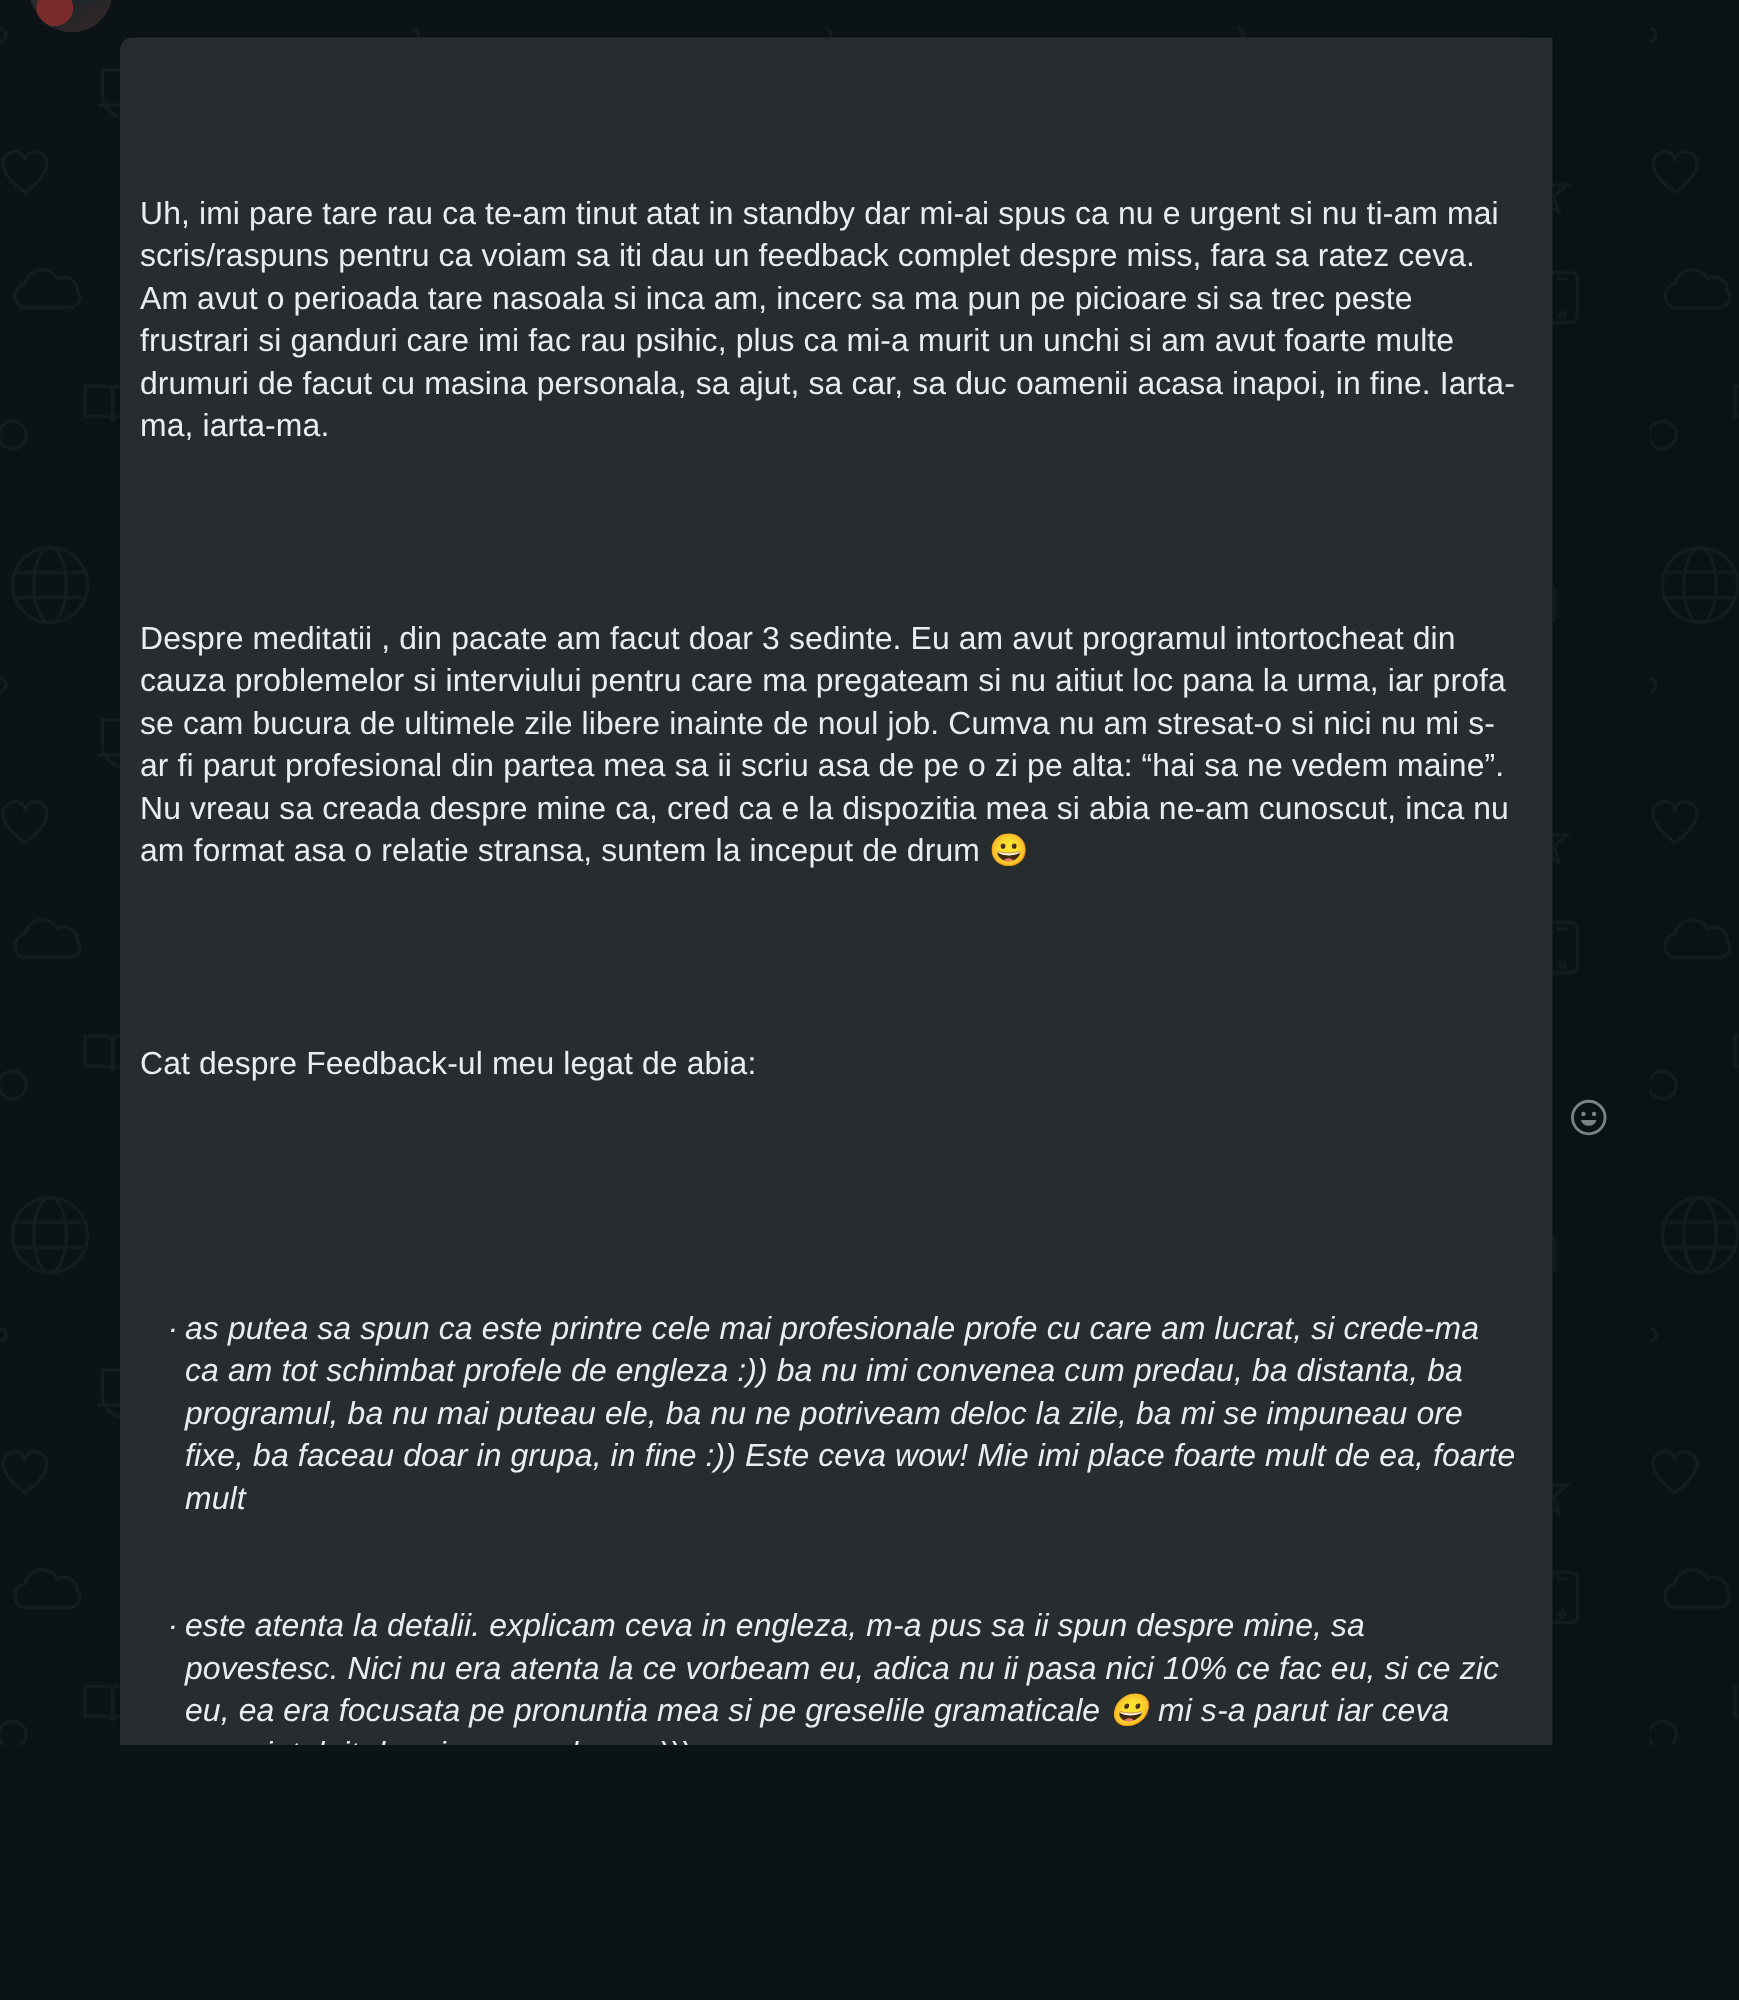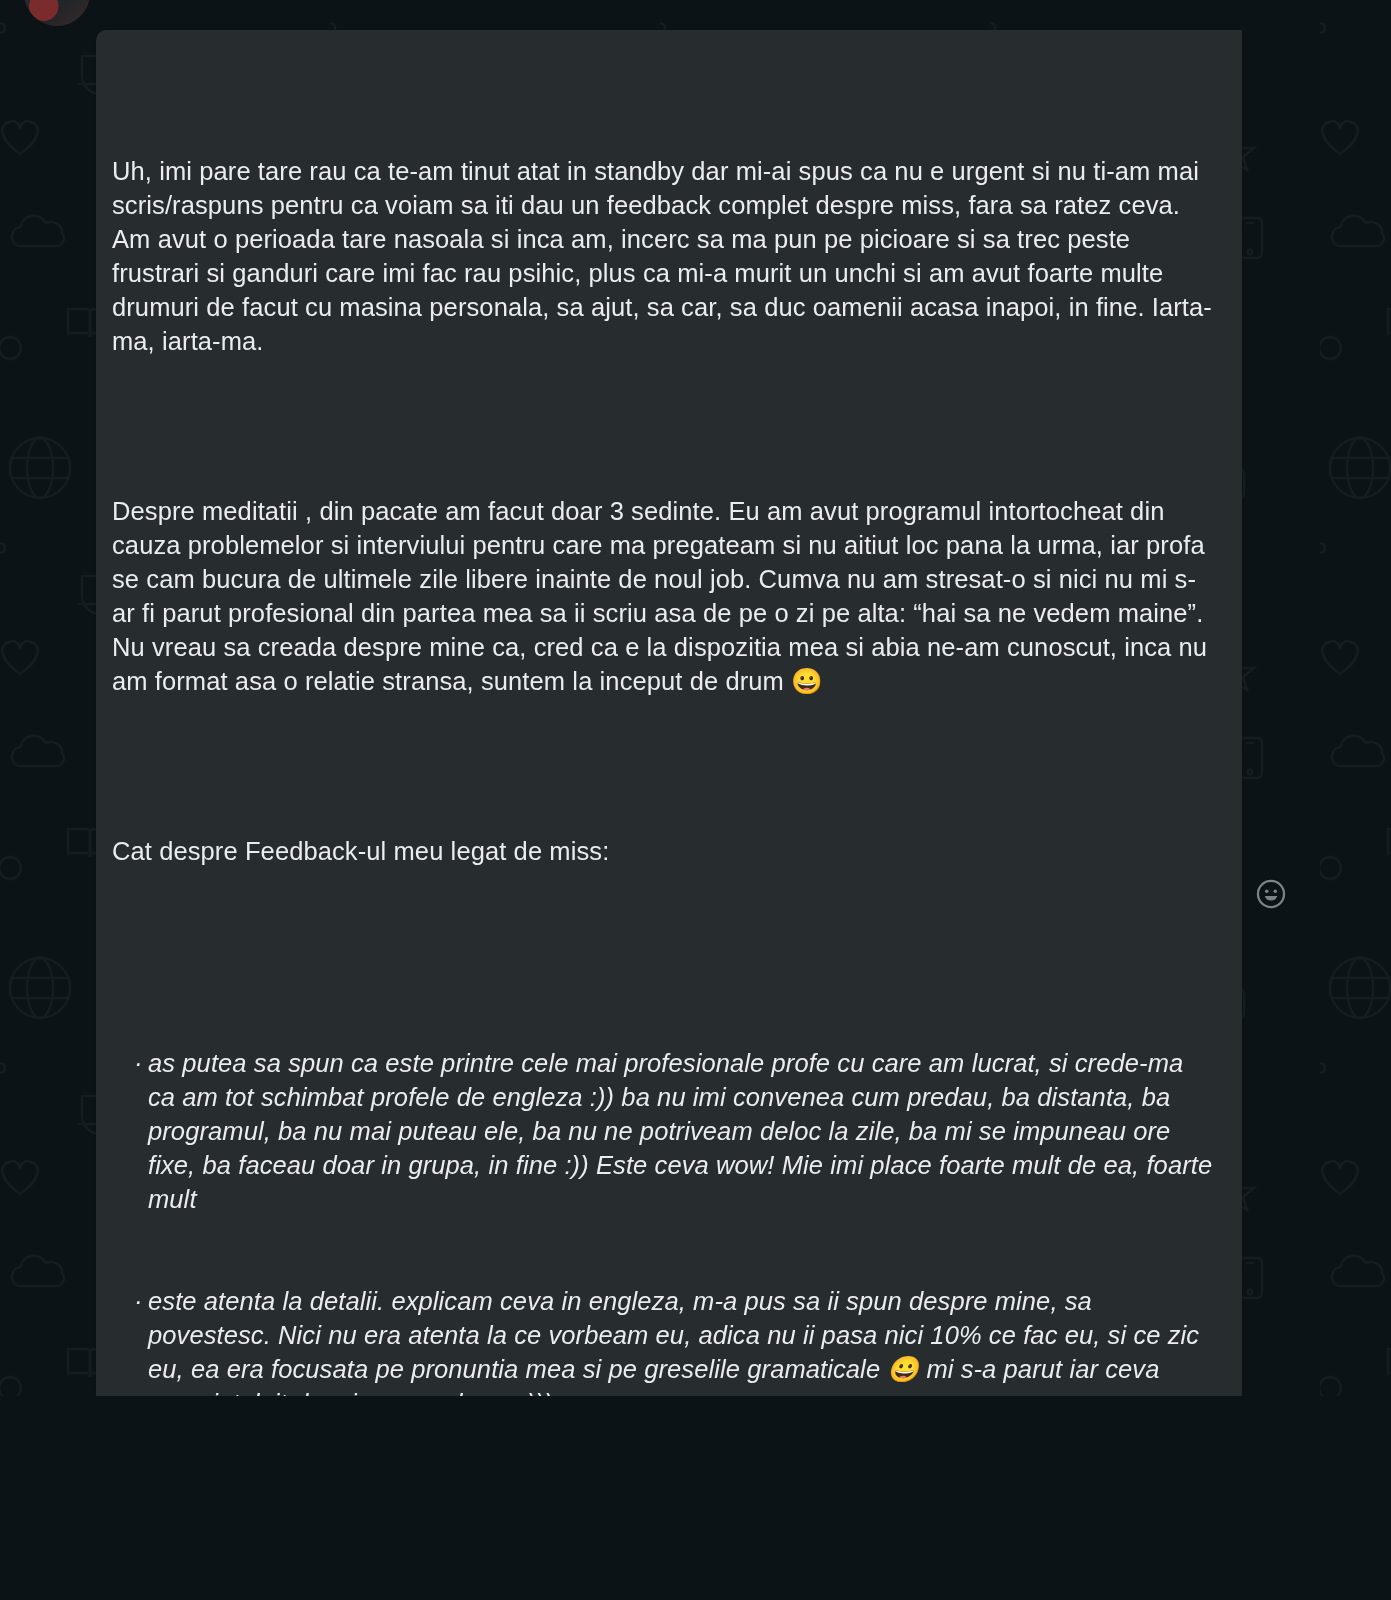--- a/index.html
+++ b/index.html
@@ -201,21 +201,21 @@
     <div class="ph"></div>
   </div>
 
   <div id="bubble">
     <div class="msg-text">
 
       <p class="para">Uh, imi pare tare rau ca te-am tinut atat in standby dar mi-ai spus ca nu e urgent si nu ti-am mai scris/raspuns pentru ca voiam sa iti dau un feedback complet despre miss, fara sa ratez ceva. Am avut o perioada tare nasoala si inca am, incerc sa ma pun pe picioare si sa trec peste frustrari si ganduri care imi fac rau psihic, plus ca mi-a murit un unchi si am avut foarte multe drumuri de facut cu masina personala, sa ajut, sa car, sa duc oamenii acasa inapoi, in fine. Iarta-ma, iarta-ma.</p>
 
       <p class="para">Despre meditatii , din pacate am facut doar 3 sedinte. Eu am avut programul intortocheat din cauza problemelor si interviului pentru care ma pregateam si nu aitiut loc pana la urma, iar profa se cam bucura de ultimele zile libere inainte de noul job. Cumva nu am stresat-o si nici nu mi s-ar fi parut profesional din partea mea sa ii scriu asa de pe o zi pe alta: “hai sa ne vedem maine”. Nu vreau sa creada despre mine ca, cred ca e la dispozitia mea si abia ne-am cunoscut, inca nu am format asa o relatie stransa, suntem la inceput de drum 😀</p>
 
-      <p class="lead">Cat despre Feedback-ul meu legat de miss:</p>
+      <p class="lead">Cat despre Feedback-ul meu legat de abia:</p>
 
       <ul class="bullets">
         <li>as putea sa spun ca este printre cele mai profesionale profe cu care am lucrat, si crede-ma ca am tot schimbat profele de engleza :)) ba nu imi convenea cum predau, ba distanta, ba programul, ba nu mai puteau ele, ba nu ne potriveam deloc la zile, ba mi se impuneau ore fixe, ba faceau doar in grupa, in fine :)) Este ceva wow! Mie imi place foarte mult de ea, foarte mult</li>
         <li>este atenta la detalii. explicam ceva in engleza, m-a pus sa ii spun despre mine, sa povestesc. Nici nu era atenta la ce vorbeam eu, adica nu ii pasa nici 10% ce fac eu, si ce zic eu, ea era focusata pe pronuntia mea si pe greselile gramaticale 😀 mi s-a parut iar ceva nemaintalnit de mine pana la ea :)))</li>
         
         
       </ul>
 
     </div>
   </div>

